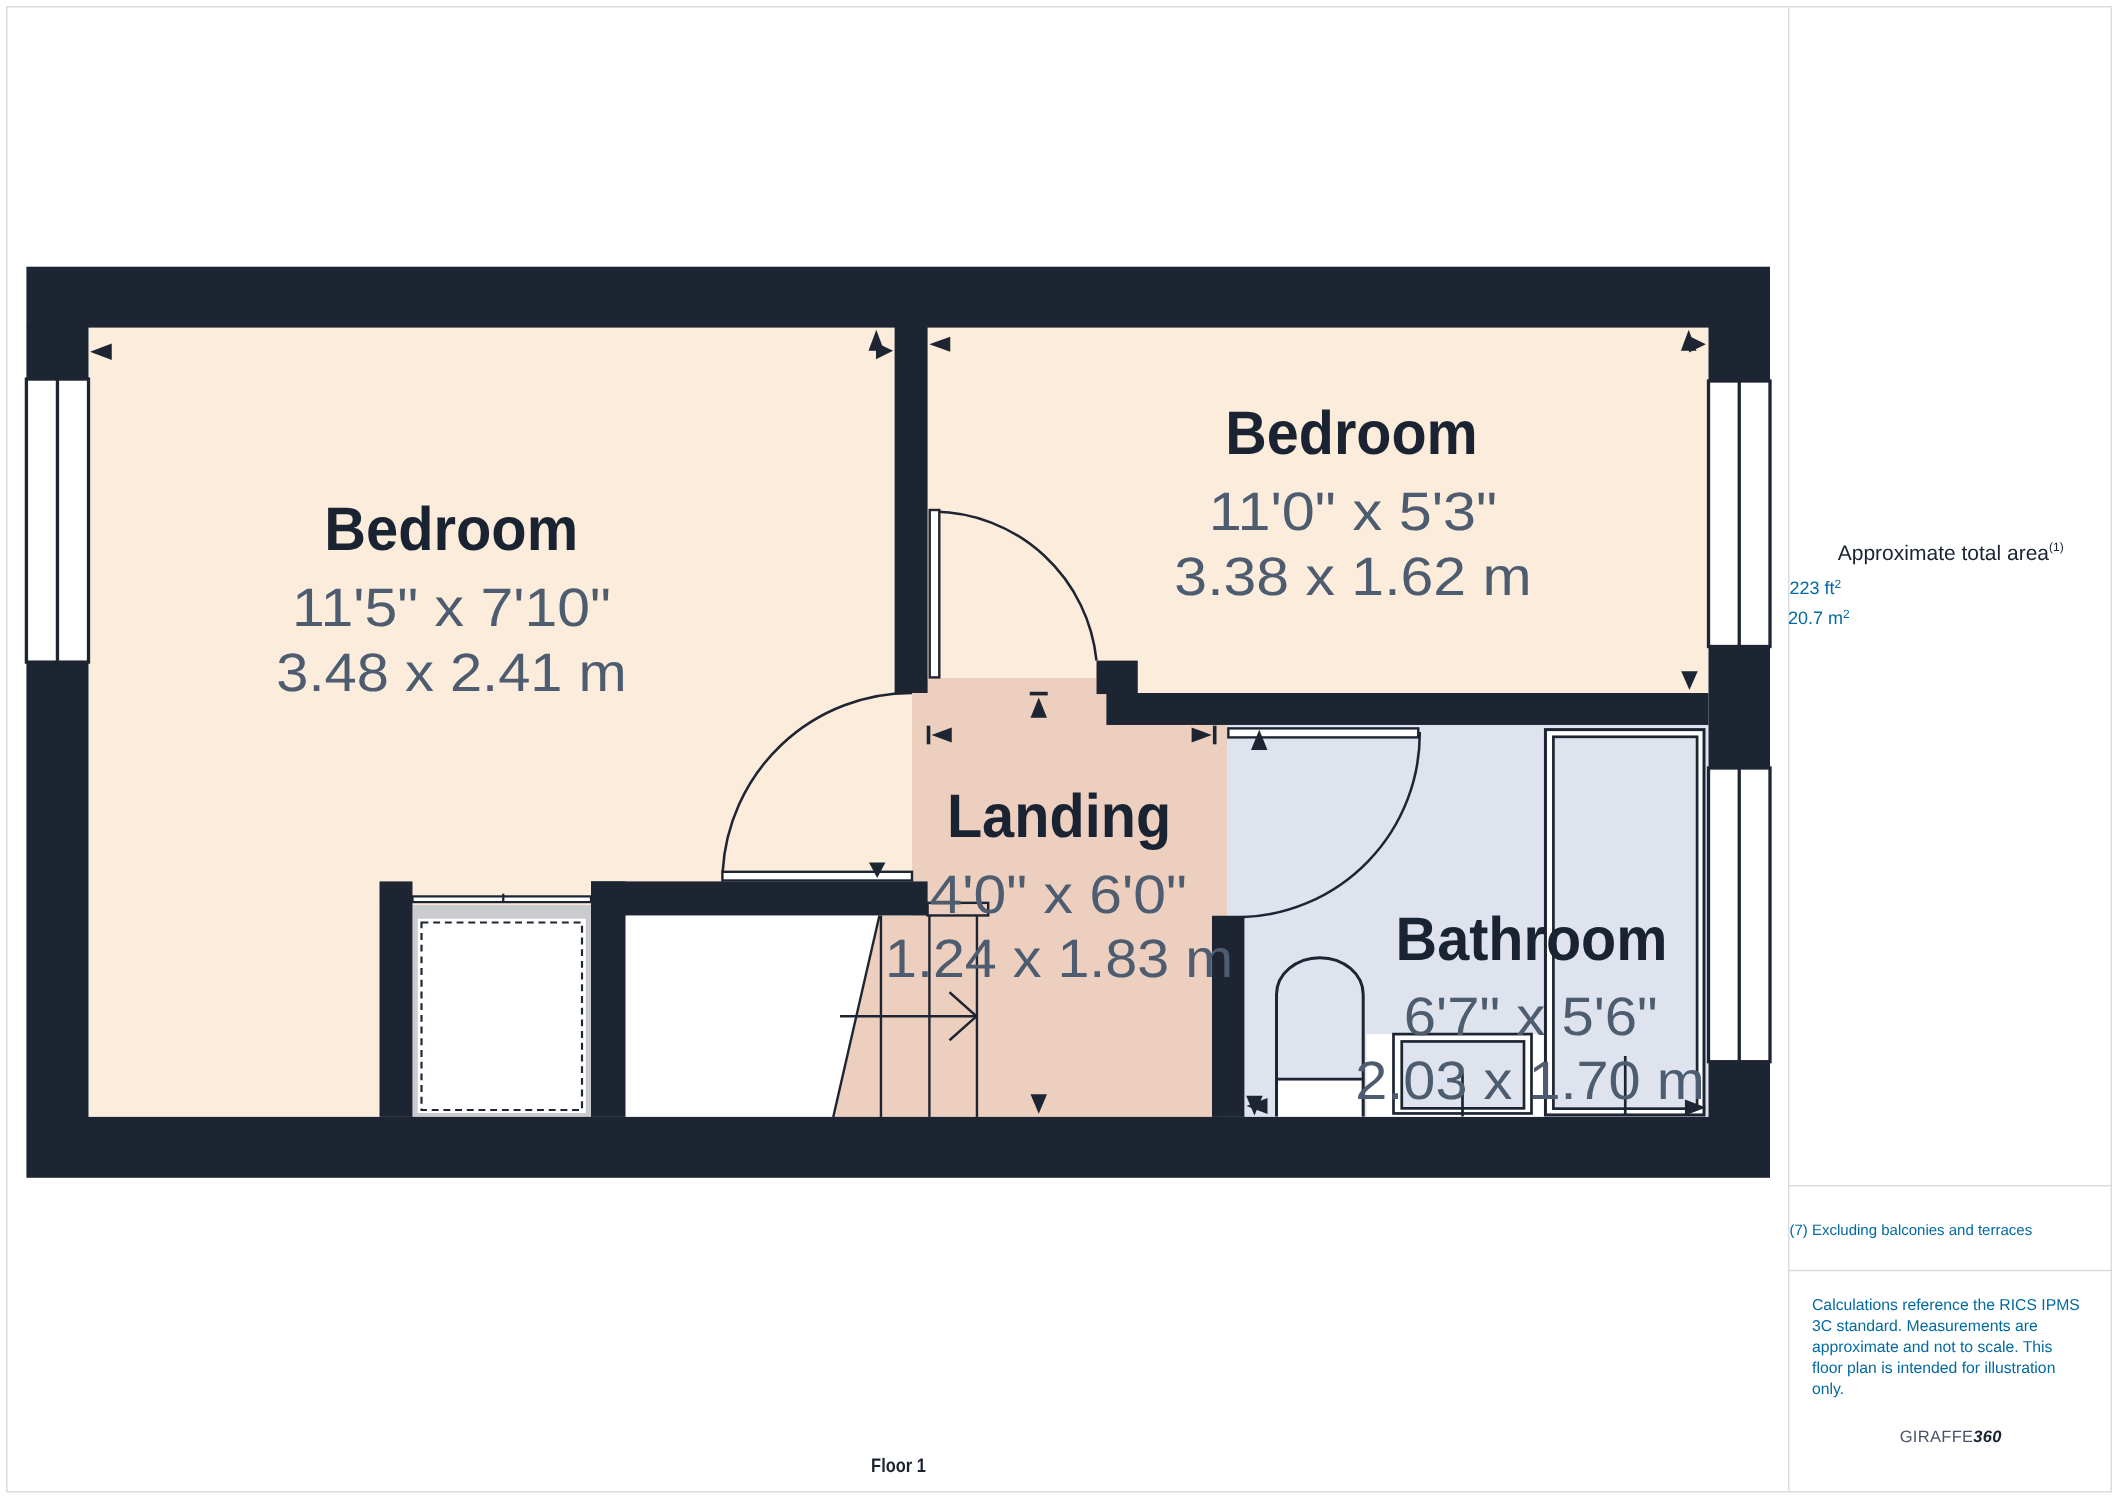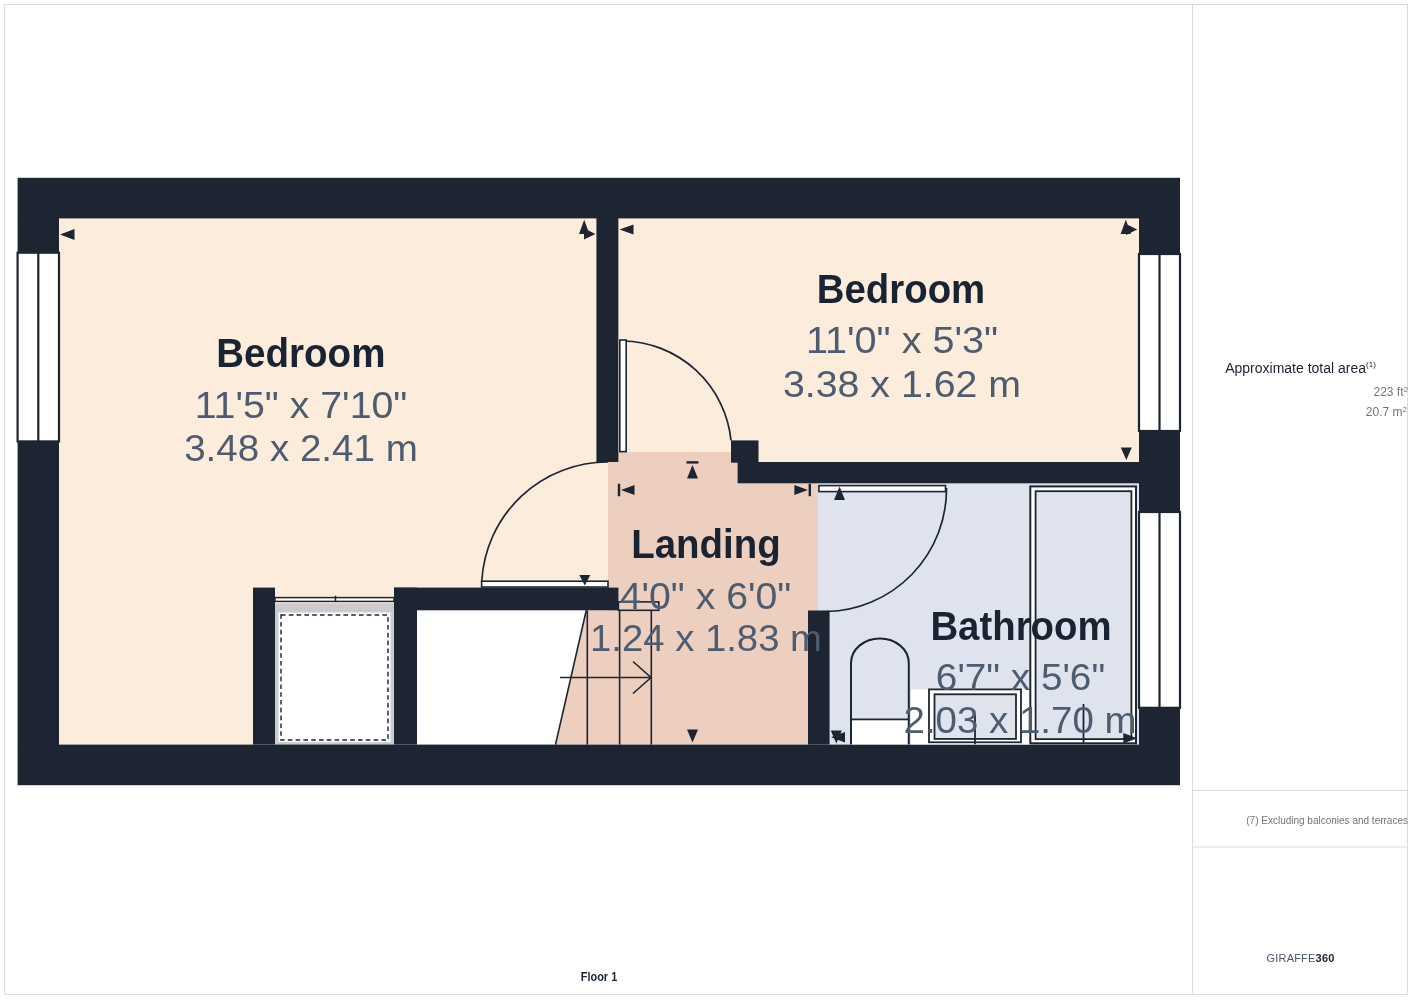--- a/index.html
+++ b/index.html
@@ -1,19 +1,19 @@
 <!DOCTYPE html>
 <html><head>
 <meta charset="utf-8">
 <style>
   html,body{margin:0;padding:0;background:#ffffff;}
   .page{position:relative;width:1413px;height:1000px;background:#ffffff;overflow:hidden;
         font-family:"Liberation Sans", sans-serif;}
   .abs{position:absolute;}
-  .sbtext{color:#737373;text-align:right;}
+  .sbtext{color:#0369a1;text-align:left;}
 </style>
 </head>
 <body>
 <div class="page">
 <svg class="abs" style="left:0;top:0" width="1413" height="1000" viewBox="0 0 1413 1000">
 
   <rect x="4.5" y="4.5" width="1403" height="990" fill="none" stroke="#dadce0" stroke-width="1"></rect>
 
   <line x1="1192.5" y1="4.5" x2="1192.5" y2="994.5" stroke="#dadce0" stroke-width="1"></line>
 
@@ -189,15 +189,16 @@
 </svg>
 
 <div class="abs" style="left:1193px;top:360px;width:215px;text-align:center;font-size:14px;font-weight:normal;color:#1a2332;">Approximate total area<span style="font-size:8px;vertical-align:6px;">(1)</span></div>
 
 <div class="abs sbtext" style="left:1193px;top:385px;width:215px;font-size:12px;">223 ft<span style="font-size:8px;vertical-align:4px;">2</span></div>
 
 <div class="abs sbtext" style="left:1192px;top:405px;width:215px;font-size:12px;">20.7 m<span style="font-size:8px;vertical-align:4px;">2</span></div>
 
 <div class="abs sbtext" style="left:1193px;top:815px;width:215px;font-size:10px;">(7) Excluding balconies and terraces</div>
 
-
-<div class="abs" style="left:1193px;top:952px;width:215px;text-align:center;font-size:11px;color:#4a5568;letter-spacing:0.2px;">GIRAFFE<b style="color:#1a2332;">360</b></div>
+<div class="abs sbtext" style="left:1208px;top:863px;width:185px;font-size:10.5px;line-height:14px;">Calculations reference the RICS IPMS<br>3C standard. Measurements are<br>approximate and not to scale. This<br>floor plan is intended for illustration<br>only.</div>
+
+<div class="abs" style="left:1193px;top:952px;width:215px;text-align:center;font-size:11px;color:#4a5568;letter-spacing:0.2px;">GIRAFFE<b style="color:#1a2332;font-style:italic;">360</b></div>
 </div>
 
 </body></html>

